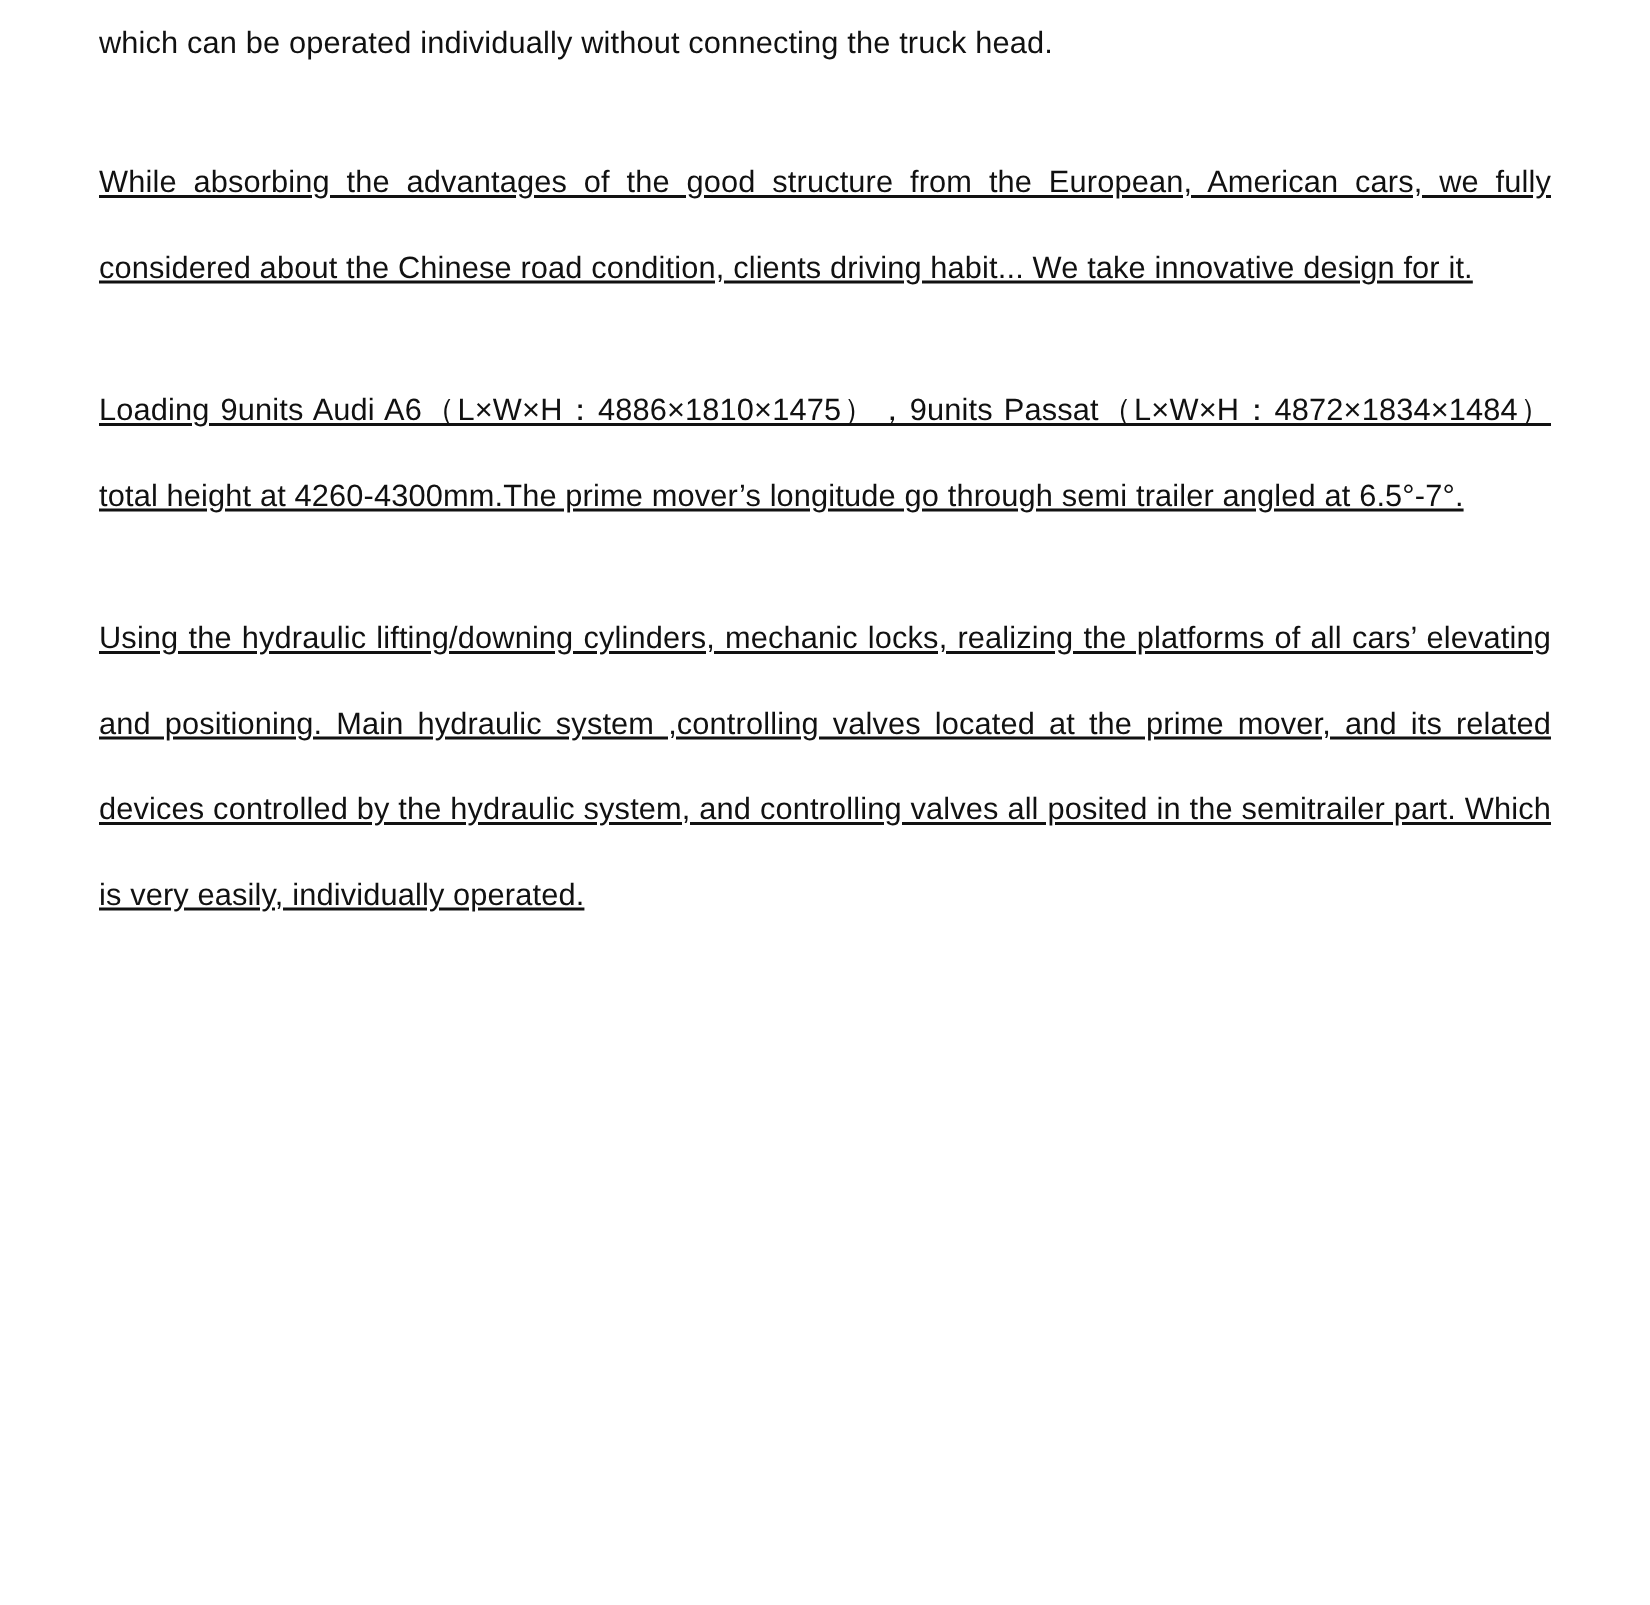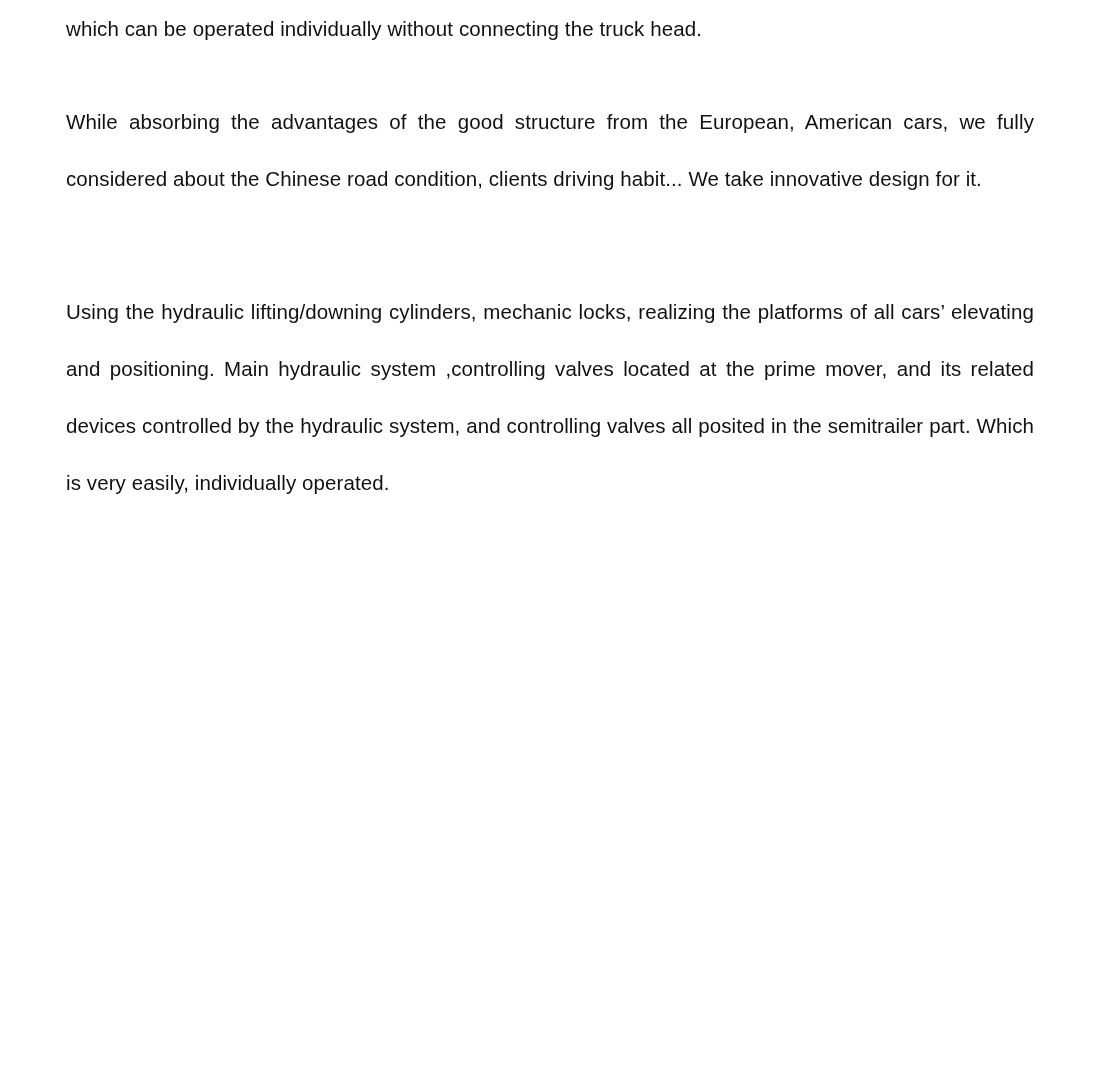--- a/index.html
+++ b/index.html
@@ -28,20 +28,21 @@
   p.para {
     margin: 0;
     font-size: 20.5px;
     line-height: 57px;
     color: #111111;
     letter-spacing: 0.1px;
   }
   p.para.justify {
     text-align: justify;
     text-align-last: left;
+    text-decoration: underline;
   }
   p.para.bold {
     font-weight: bold;
   }
   .spacer-sm { height: 18px; }
   .spacer-md { height: 19px; }
   .first-line-clip {
     
     margin-top: -2px;
   }
@@ -59,20 +60,21 @@
 
     <div class="spacer-sm"></div>
 
     <p class="para justify">While absorbing the advantages of the good structure from the European, American cars, we fully considered about the Chinese road condition, clients driving habit... We take innovative design for it.</p>
 
     <div class="spacer-md"></div>
 
 
     <div class="spacer-md"></div>
 
+    <p class="para justify">Loading 9units Audi A6（L×W×H：4886×1810×1475），9units Passat（L×W×H：4872×1834×1484）total height at 4260-4300mm.The prime mover’s longitude go through semi trailer angled at 6.5°-7°.</p>
 
     <div class="spacer-md"></div>
 
 
     <div class="spacer-md"></div>
 
     <p class="para justify">Using the hydraulic lifting/downing cylinders, mechanic locks, realizing the platforms of all cars’ elevating and positioning. Main hydraulic system ,controlling valves located at the prime mover, and its related devices controlled by the hydraulic system, and controlling valves all posited in the semitrailer part. Which is very easily, individually operated.</p>
 
   </div>
 </div>

